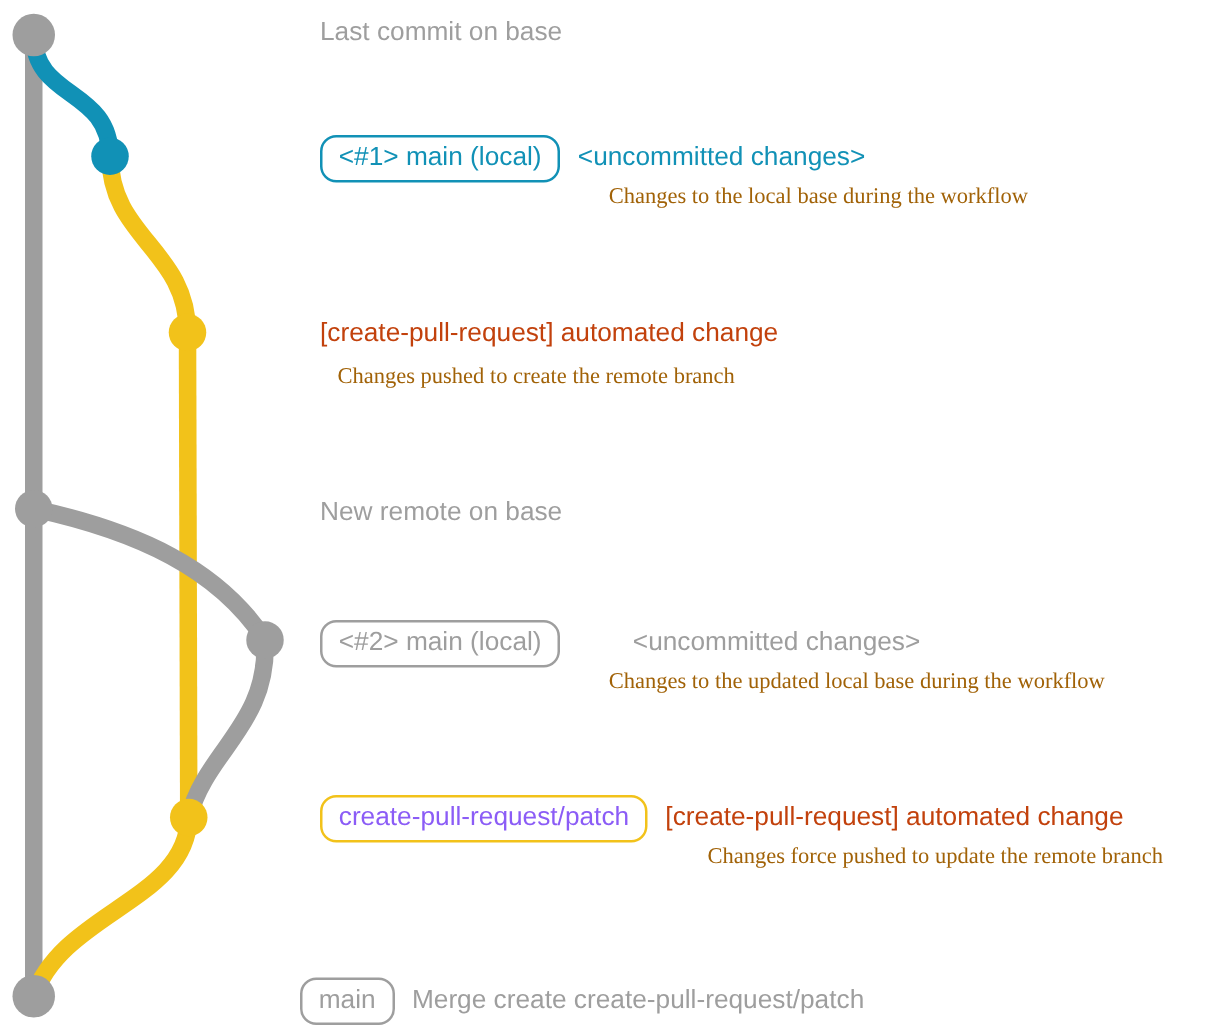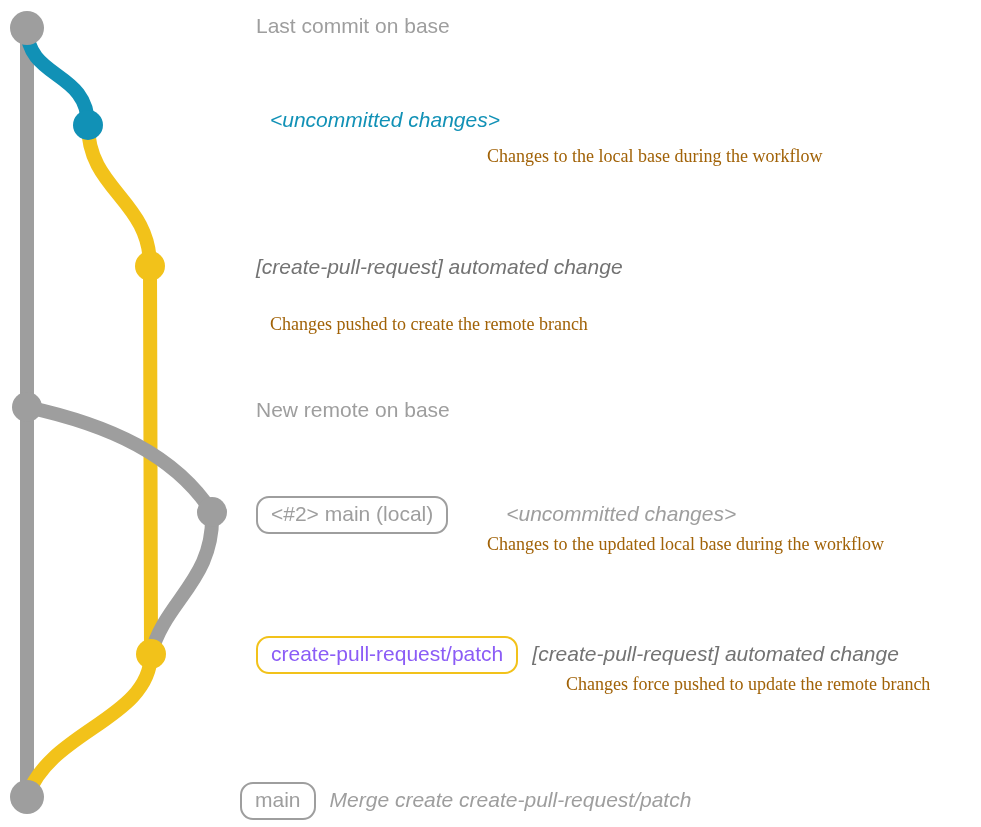--- a/index.html
+++ b/index.html
@@ -44,25 +44,24 @@
     font-family: "Liberation Sans", sans-serif;
   }
   .pill.teal   { border-color: #1191b6; color: #1191b6; }
   .pill.gray   { border-color: #9e9e9e; color: #9e9e9e; }
   .pill.yellow { border-color: #f2c21a; color: #8b5cf6; }
   .subject {
     font-size: 21px;
     line-height: 24px;
     white-space: nowrap;
     font-family: "Liberation Sans", sans-serif;
-    font-style: italic;
   }
   .subject.teal   { color: #1191b6; }
   .subject.gray   { color: #9e9e9e; }
-  .subject.yellow { color: #737373; }
+  .subject.yellow { color: #c2410c; }
   .note {
     position: absolute;
     font-family: Liberation Serif, serif;
     font-size: 18px;
     line-height: 21px;
     color: #a16207;
     white-space: nowrap;
   }
   .headline {
     position: absolute;
@@ -101,29 +100,30 @@
     <circle cx="150" cy="266" r="15" fill="#f2c21a"></circle>
     <circle cx="27" cy="407" r="15" fill="#9e9e9e"></circle>
     <circle cx="212" cy="512" r="15" fill="#9e9e9e"></circle>
     <circle cx="151" cy="654" r="15" fill="#f2c21a"></circle>
     <circle cx="27" cy="797" r="17" fill="#9e9e9e"></circle>
   </svg>
 
   <div class="headline" style="left:256px; top:14px;">Last commit on base</div>
 
   <div class="row" style="left:256px; top:108px;">
+    <span class="pill teal">&lt;#1&gt; main (local)</span>
     <span class="gap"></span>
     <span class="subject teal">&lt;uncommitted changes&gt;</span>
   </div>
   <div class="note" style="left:487px; top:146px;">Changes to the local base during the workflow</div>
 
   <div class="row" style="left:256px; top:255px;">
     <span class="subject yellow">[create-pull-request] automated change</span>
   </div>
-  <div class="note" style="left:270px; top:290px;margin-top:24px;">Changes pushed to create the remote branch</div>
+  <div class="note" style="left:270px; top:290px;">Changes pushed to create the remote branch</div>
 
   <div class="headline" style="left:256px; top:398px;">New remote on base</div>
 
   <div class="row" style="left:256px; top:496px;gap:22px;">
     <span class="pill gray">&lt;#2&gt; main (local)</span>
     <span class="gap"></span>
     <span class="subject gray">&lt;uncommitted changes&gt;</span>
   </div>
   <div class="note" style="left:487px; top:534px;">Changes to the updated local base during the workflow</div>
 

